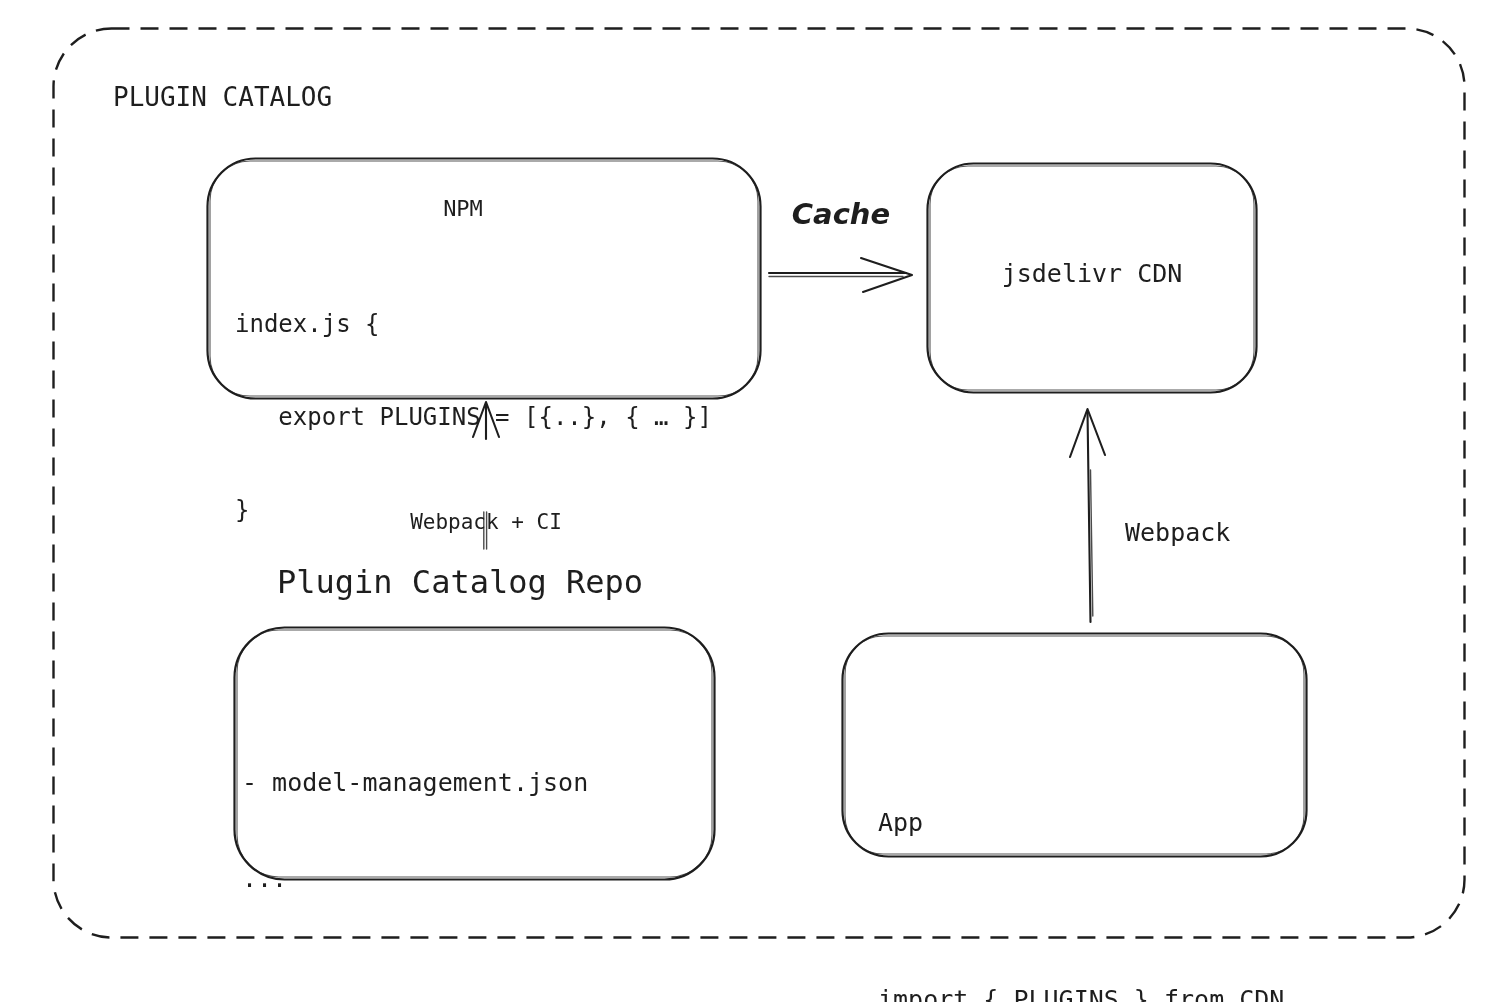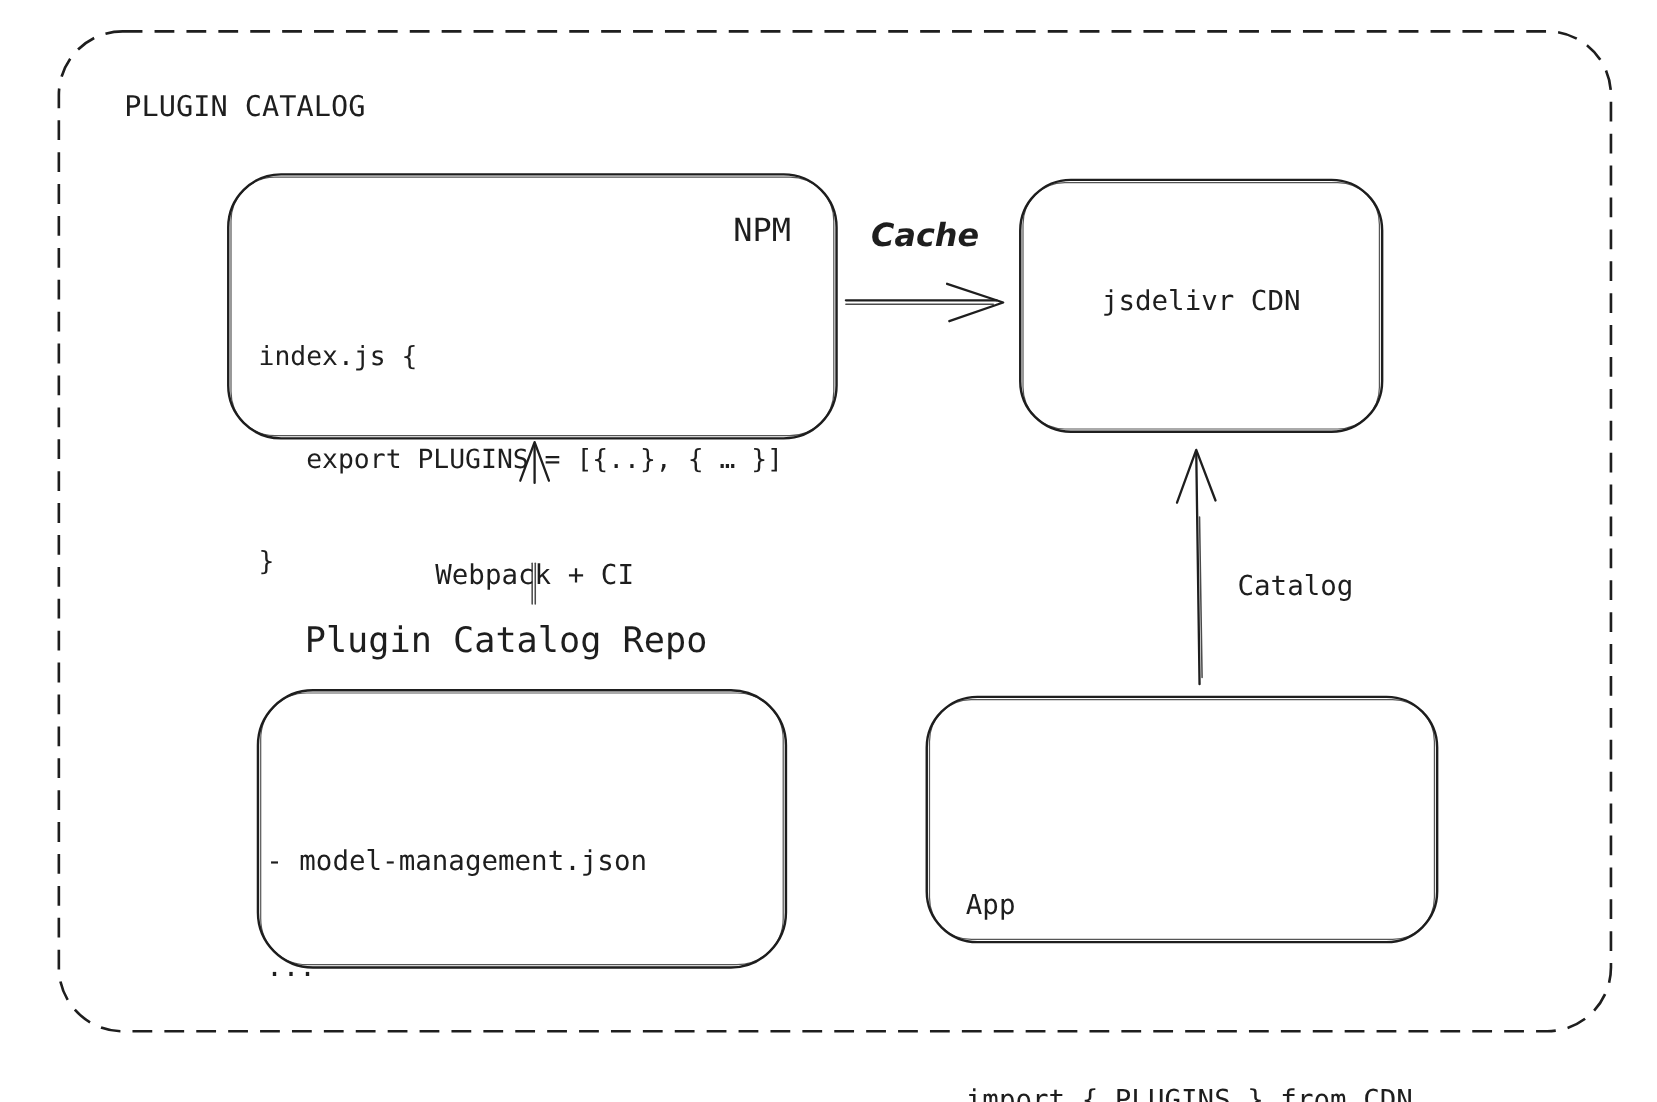--- a/index.html
+++ b/index.html
@@ -62,42 +62,42 @@
 
     <g>
       <path class="stroke" d="M1073.5 622 L 1070.5 411"></path>
       <path class="thin" d="M1075.8 616 L 1073.5 470"></path>
       <path class="stroke" d="M1053 457 L 1070.5 409 L 1088 455"></path>
     </g>
   </svg>
 
   <div class="t" style="left:96px;top:81px;font-size:26px;line-height:32px;">PLUGIN CATALOG</div>
 
-  <div class="t center" style="left:190px;top:194px;width:512px;font-size:29px;line-height:30px;text-align:right;">NPM</div>
+  <div class="t center" style="left:190px;top:194px;width:512px;font-size:22px;line-height:30px;">NPM</div>
   <div class="t" style="left:218px;top:247px;font-size:24px;line-height:31px;">
     <div>index.js {</div>
     <div>   export PLUGINS = [{..}, { … }]</div>
     <div>}</div>
   </div>
 
   <div class="t center" style="left:910px;top:259px;width:330px;font-size:25px;line-height:30px;">jsdelivr CDN</div>
 
   <div class="t center sans" style="left:750px;top:197px;width:148px;font-size:29px;line-height:34px;font-weight:600;">Cache</div>
 
-  <div class="t center" style="left:340px;top:445px;width:258px;font-size:25px;line-height:31px;">
+  <div class="t center" style="left:340px;top:445px;width:258px;font-size:21px;line-height:31px;">
     <div>Webpack + CI</div>
   </div>
 
   <div class="t center" style="left:260px;top:567px;width:350px;font-size:32px;line-height:31px;">Plugin Catalog Repo</div>
   <div class="t" style="left:225px;top:703px;font-size:25px;line-height:32px;">
     <div>- model-management.json</div>
     <div>...</div>
   </div>
 
   <div class="t" style="left:861px;top:675px;font-size:25px;line-height:59px;">
     <div>App</div>
     <div>import { PLUGINS } from CDN</div>
     
   </div>
 
-  <div class="t" style="left:1108px;top:517px;font-size:25px;line-height:31px;">Catalog</div>
+  <div class="t" style="left:1108px;top:517px;font-size:25px;line-height:31px;">Webpack</div>
 
 </div>
 
 </body></html>

